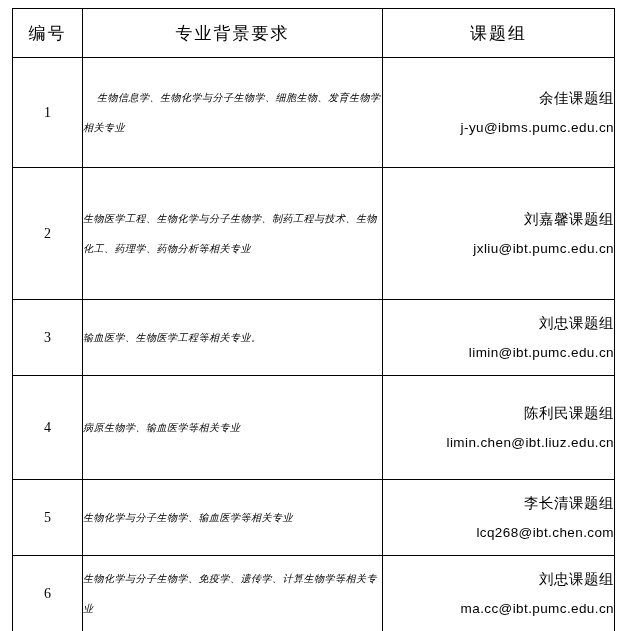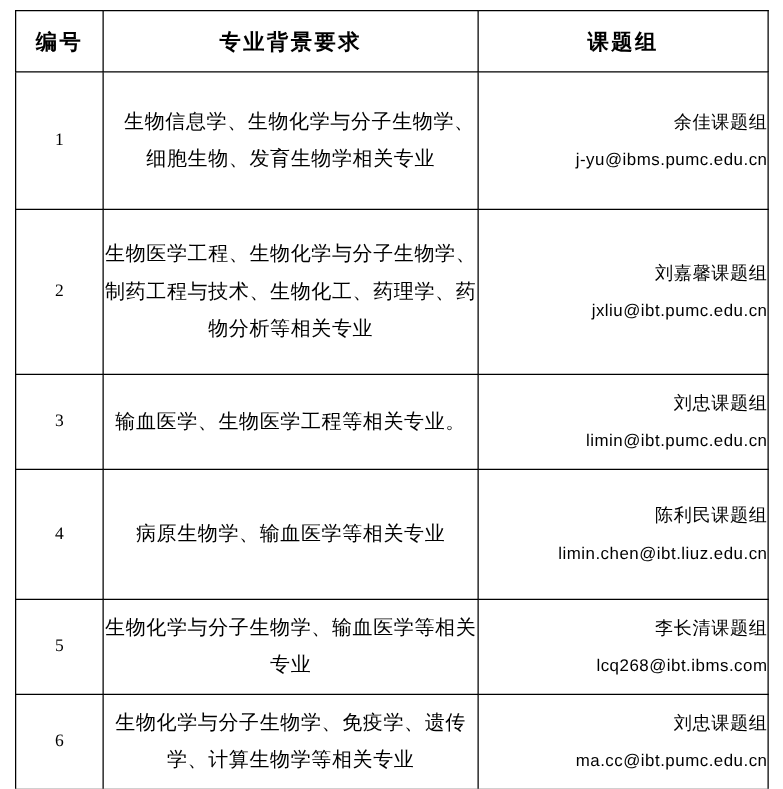--- a/index.html
+++ b/index.html
@@ -32,36 +32,37 @@
     padding: 0;
     vertical-align: middle;
   }
   col.col-no    { width: 70px; }
   col.col-major { width: 300px; }
   col.col-group { width: 232px; }
 
   thead th {
     height: 48px;
     text-align: center;
-    font-weight: bold;
+    font-weight: normal;
     font-size: 17px;
     letter-spacing: 2px;
     font-family: "Liberation Serif", serif;
   }
   td.cell-no {
     text-align: center;
     font-size: 14px;
     font-family: "Liberation Serif", serif;
   }
   td.cell-major {
     padding: 8px 10px 8px 12px;
-    font-size: 16px;
+    font-size: 10px;
     line-height: 30px;
-    text-align: center;
+    text-align: left;
     letter-spacing: 0.5px;
+    font-style: italic;
   }
   td.cell-major.indent .line1 {
     text-indent: 14px;
   }
   td.cell-group {
     padding: 8px 6px;
     text-align: right;
     font-size: 14.5px;
     line-height: 30px;
   }
@@ -138,21 +139,21 @@
           <span class="grp-mail">limin.chen@ibt.liuz.edu.cn</span>
         </td>
       </tr>
       <tr style="height:76px;">
         <td class="cell-no">5</td>
         <td class="cell-major">
           <span class="major-text">生物化学与分子生物学、输血医学等相关专业</span>
         </td>
         <td class="cell-group">
           <span class="grp-name">李长清课题组</span>
-          <span class="grp-mail">lcq268@ibt.ibms.com</span>
+          <span class="grp-mail">lcq268@ibt.chen.com</span>
         </td>
       </tr>
       <tr style="height:76px;">
         <td class="cell-no">6</td>
         <td class="cell-major">
           <span class="major-text">生物化学与分子生物学、免疫学、遗传学、计算生物学等相关专业</span>
         </td>
         <td class="cell-group">
           <span class="grp-name">刘忠课题组</span>
           <span class="grp-mail">ma.cc@ibt.pumc.edu.cn</span>

